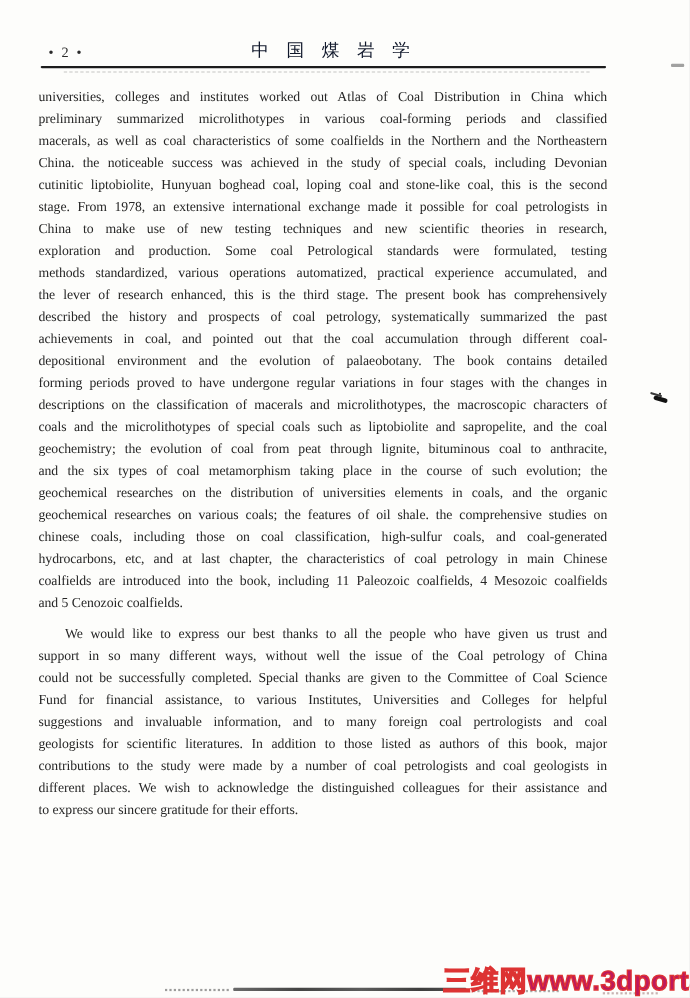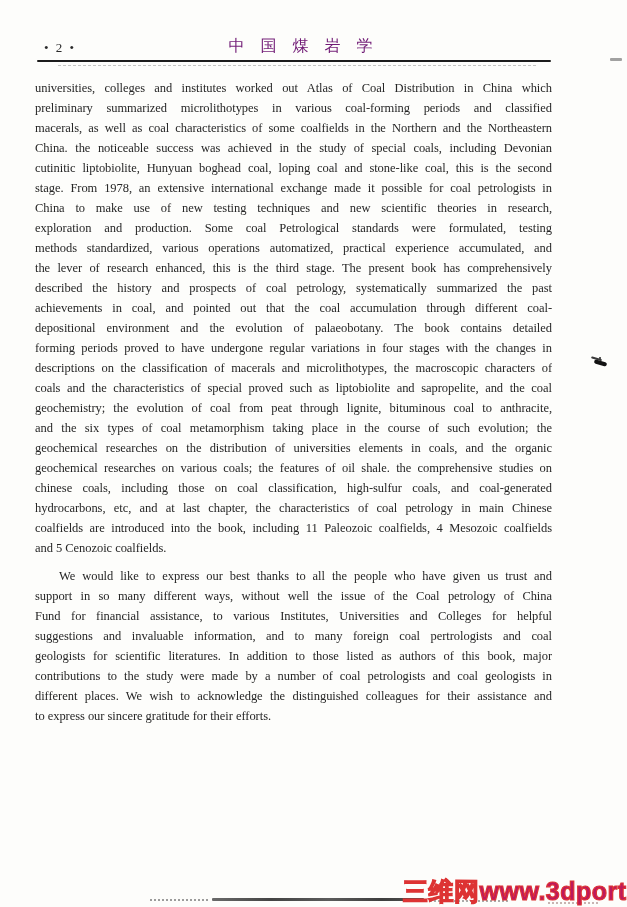--- a/index.html
+++ b/index.html
@@ -13,21 +13,21 @@
   }
   
   .page-num{
     position:absolute;left:44px;top:40px;
     font-size:13px;letter-spacing:2px;color:#2a2a2a;
   }
   .title-cn{
     position:absolute;left:0;right:20px;top:36px;
     text-align:center;
     font-size:16px;letter-spacing:6px;
-    color:#701a75;
+    color:#0f172a;
     font-family:"Liberation Serif","DejaVu Serif",serif;
   }
   .header-rule{
     position:absolute;left:37px;top:60px;
     width:514px;height:2px;background:#1c1c1c;border-radius:1px;
   }
   .header-rule-shadow{
     position:absolute;left:58px;top:65px;width:478px;height:0;
     border-top:1px dashed rgba(80,80,80,.32);
   }
@@ -114,33 +114,34 @@
         <div class="text-line">stage. From 1978, an extensive international exchange made it possible for coal petrologists in</div>
         <div class="text-line">China to make use of new testing techniques and new scientific theories in research,</div>
         <div class="text-line">exploration and production. Some coal Petrological standards were formulated, testing</div>
         <div class="text-line">methods standardized, various operations automatized, practical experience accumulated, and</div>
         <div class="text-line">the lever of research enhanced, this is the third stage. The present book has comprehensively</div>
         <div class="text-line">described the history and prospects of coal petrology, systematically summarized the past</div>
         <div class="text-line">achievements in coal, and pointed out that the coal accumulation through different coal-</div>
         <div class="text-line">depositional environment and the evolution of palaeobotany. The book contains detailed</div>
         <div class="text-line">forming periods proved to have undergone regular variations in four stages with the changes in</div>
         <div class="text-line">descriptions on the classification of macerals and microlithotypes, the macroscopic characters of</div>
-        <div class="text-line">coals and the characteristics of special proved such as liptobiolite and sapropelite, and the coal</div>
+        <div class="text-line">coals and the microlithotypes of special coals such as liptobiolite and sapropelite, and the coal</div>
         <div class="text-line">geochemistry; the evolution of coal from peat through lignite, bituminous coal to anthracite,</div>
         <div class="text-line">and the six types of coal metamorphism taking place in the course of such evolution; the</div>
         <div class="text-line">geochemical researches on the distribution of universities elements in coals, and the organic</div>
         <div class="text-line">geochemical researches on various coals; the features of oil shale. the comprehensive studies on</div>
         <div class="text-line">chinese coals, including those on coal classification, high-sulfur coals, and coal-generated</div>
         <div class="text-line">hydrocarbons, etc, and at last chapter, the characteristics of coal petrology in main Chinese</div>
         <div class="text-line">coalfields are introduced into the book, including 11 Paleozoic coalfields, 4 Mesozoic coalfields</div>
         <div class="text-line last-line">and 5 Cenozoic coalfields.</div>
       </div>
     <div class="para indent-first" id="para2">
         <div class="text-line">We would like to express our best thanks to all the people who have given us trust and</div>
         <div class="text-line">support in so many different ways, without well the issue of the Coal petrology of China</div>
+        <div class="text-line">could not be successfully completed. Special thanks are given to the Committee of Coal Science</div>
         <div class="text-line">Fund for financial assistance, to various Institutes, Universities and Colleges for helpful</div>
         <div class="text-line">suggestions and invaluable information, and to many foreign coal pertrologists and coal</div>
         <div class="text-line">geologists for scientific literatures. In addition to those listed as authors of this book, major</div>
         <div class="text-line">contributions to the study were made by a number of coal petrologists and coal geologists in</div>
         <div class="text-line">different places. We wish to acknowledge the distinguished colleagues for their assistance and</div>
         <div class="text-line last-line">to express our sincere gratitude for their efforts.</div>
       </div>
   </div>
 
   <div class="ink-dot"></div>

